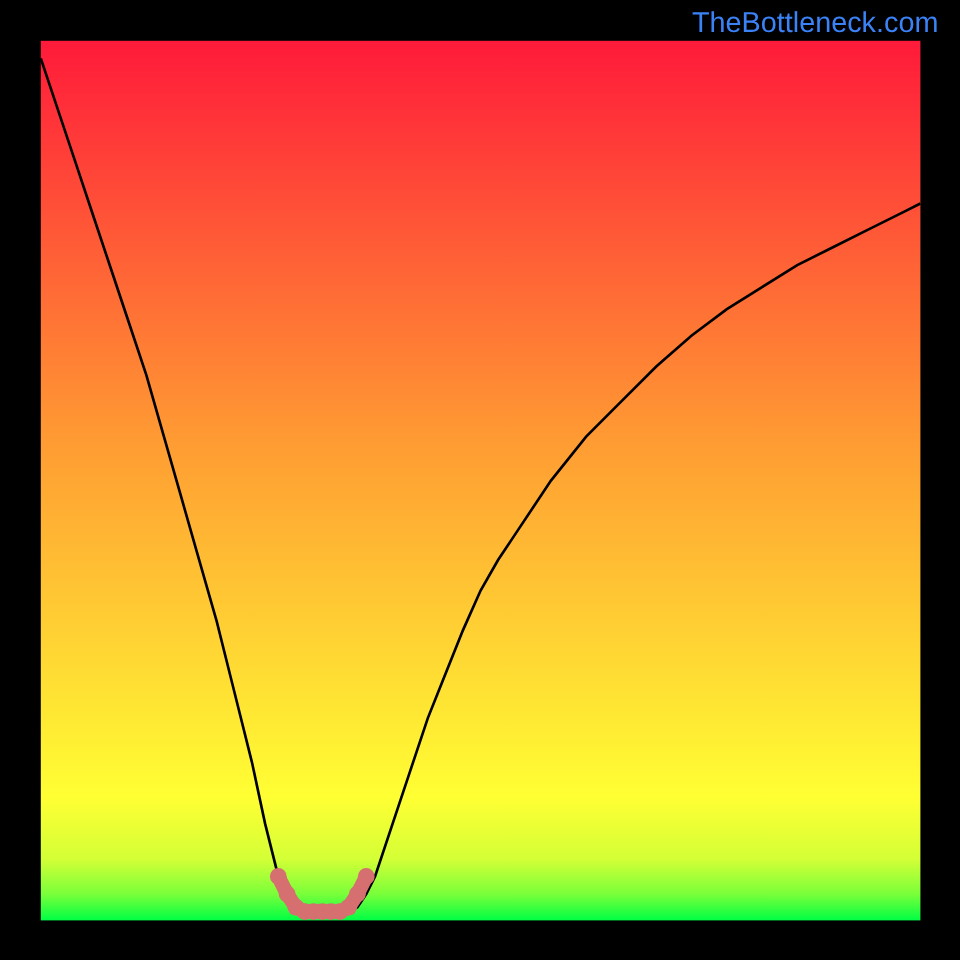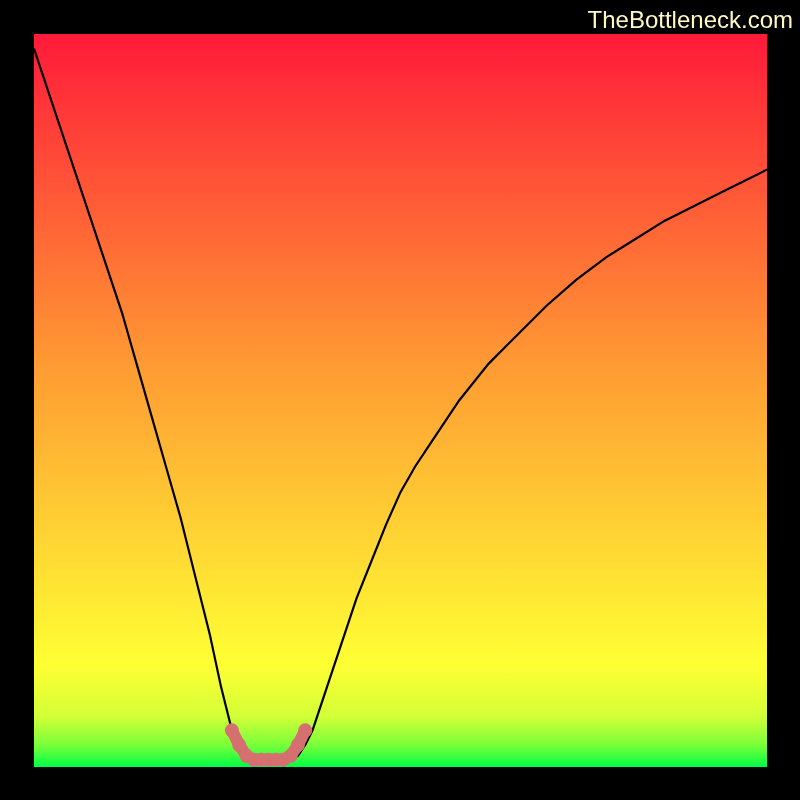--- a/index.html
+++ b/index.html
@@ -1,17 +1,17 @@
 <!DOCTYPE html>
 <html><head>
 <meta charset="utf-8">
 <style>
 html,body{margin:0;padding:0;width:800px;height:800px;background:#000;overflow:hidden}
 #wrap{position:relative;width:800px;height:800px}
-#attrib{position:absolute;top:6px;right:7px;font:24px Arial,Helvetica,sans-serif;color:#fef9c3;z-index:10}
+#attrib{position:absolute;top:6px;right:18px;font:24px Arial,Helvetica,sans-serif;color:#3b82f6;z-index:10}
 svg{position:absolute;left:0;top:0}
 </style>
 </head>
 <body>
 
 <div id="wrap">
   <div id="attrib">TheBottleneck.com</div>
   <svg id="chart" width="800" height="800">
     <defs>
       <linearGradient id="bg-grad" x1="0" y1="1" x2="0" y2="0">

